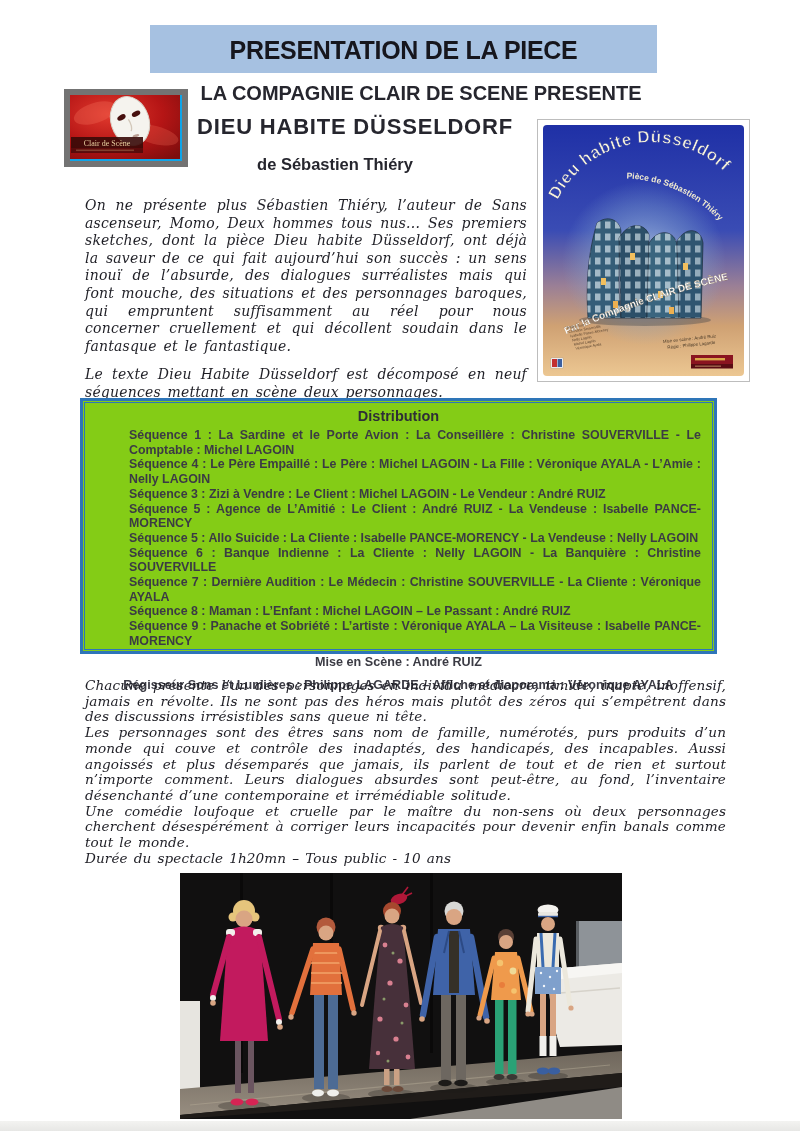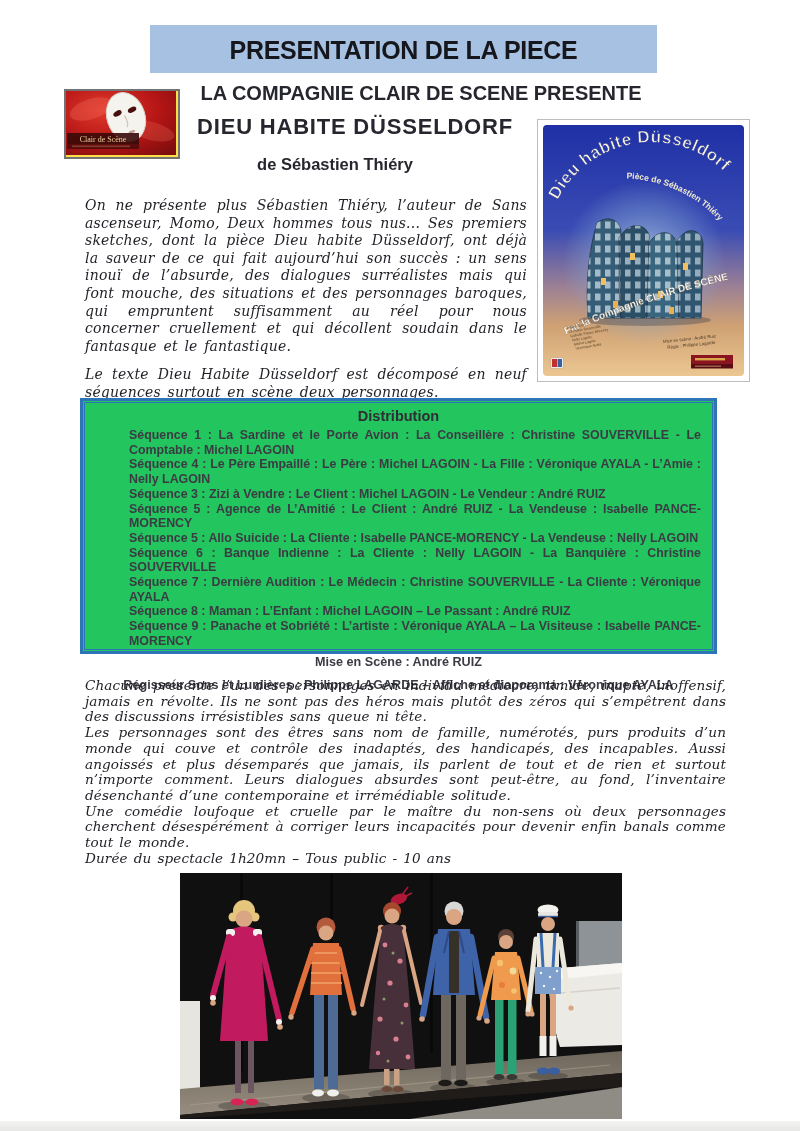--- a/index.html
+++ b/index.html
@@ -18,21 +18,21 @@
     display:flex;align-items:center;justify-content:center;
   }
   .banner-title{
     font-size:25px;font-weight:bold;letter-spacing:-0.3px;
     color:#16161d;transform:scaleY(1.06);
   }
 
   
   .logo{
     position:absolute;left:64px;top:89px;width:112px;height:66px;
-    border:2px solid #737373;background:#fde047;
+    border:6px solid #737373;background:#0ea5e9;
   }
 
   .presenter{
     position:absolute;left:186px;top:82px;width:470px;
     text-align:center;font-size:20px;font-weight:bold;
     color:var(--heading_text,#26262e);
   }
   .play-title{
     position:absolute;left:120px;top:114px;width:470px;
     text-align:center;font-size:22px;font-weight:bold;letter-spacing:.8px;
@@ -60,21 +60,21 @@
   
   .poster{
     position:absolute;left:537px;top:119px;width:213px;height:263px;
     background:#fff;border:1px solid #bdbdbd;padding:5px;box-sizing:border-box;
   }
 
   
   .dist-box{
     position:absolute;left:80px;top:398px;width:637px;height:256px;
     border:3px solid var(--box_border,#2e75b8);
-    box-sizing:border-box;background:#22c55e;
+    box-sizing:border-box;background:#84cc16;
   }
   .dist-box::before{
     content:"";position:absolute;inset:1px;
     border:1px solid var(--box_border,#2e75b8);pointer-events:none;
   }
   .dist-title{
     text-align:center;font-size:14.5px;font-weight:bold;
     color:#2e2e36;padding-top:7px;
   }
   .dist-lines{
@@ -144,21 +144,21 @@
       <rect x="6" y="54.5" width="58" height="1.6" fill="#c9a070" opacity="0.35"></rect>
     </svg>
   </div>
 
   <div class="presenter">LA COMPAGNIE CLAIR DE SCENE PRESENTE</div>
   <div class="play-title">DIEU HABITE DÜSSELDORF</div>
   <div class="author-line">de Sébastien Thiéry</div>
 
   <div class="intro italic-text">
     <p>On ne présente plus Sébastien Thiéry, l’auteur de Sans ascenseur, Momo, Deux hommes tous nus... Ses premiers sketches, dont la pièce Dieu habite Düsseldorf, ont déjà la saveur de ce qui fait aujourd’hui son succès : un sens inouï de l’absurde, des dialogues surréalistes mais qui font mouche, des situations et des personnages baroques, qui empruntent suffisamment au réel pour nous concerner cruellement et qui décollent soudain dans le fantasque et le fantastique.</p>
-    <p>Le texte Dieu Habite Düsseldorf est décomposé en neuf séquences surtout en scène deux personnages.</p>
+    <p>Le texte Dieu Habite Düsseldorf est décomposé en neuf séquences mettant en scène deux personnages.</p>
   </div>
 
   <div class="poster">
     <svg width="201" height="251" viewBox="0 0 201 251">
       <defs>
         <linearGradient id="posterBg" x1="0" y1="0" x2="0" y2="1">
           <stop offset="0%" stop-color="#1f30a6"></stop>
           <stop offset="42%" stop-color="#3a4cb4"></stop>
           <stop offset="64%" stop-color="#9a7f96"></stop>
           <stop offset="80%" stop-color="#cfa173"></stop>

